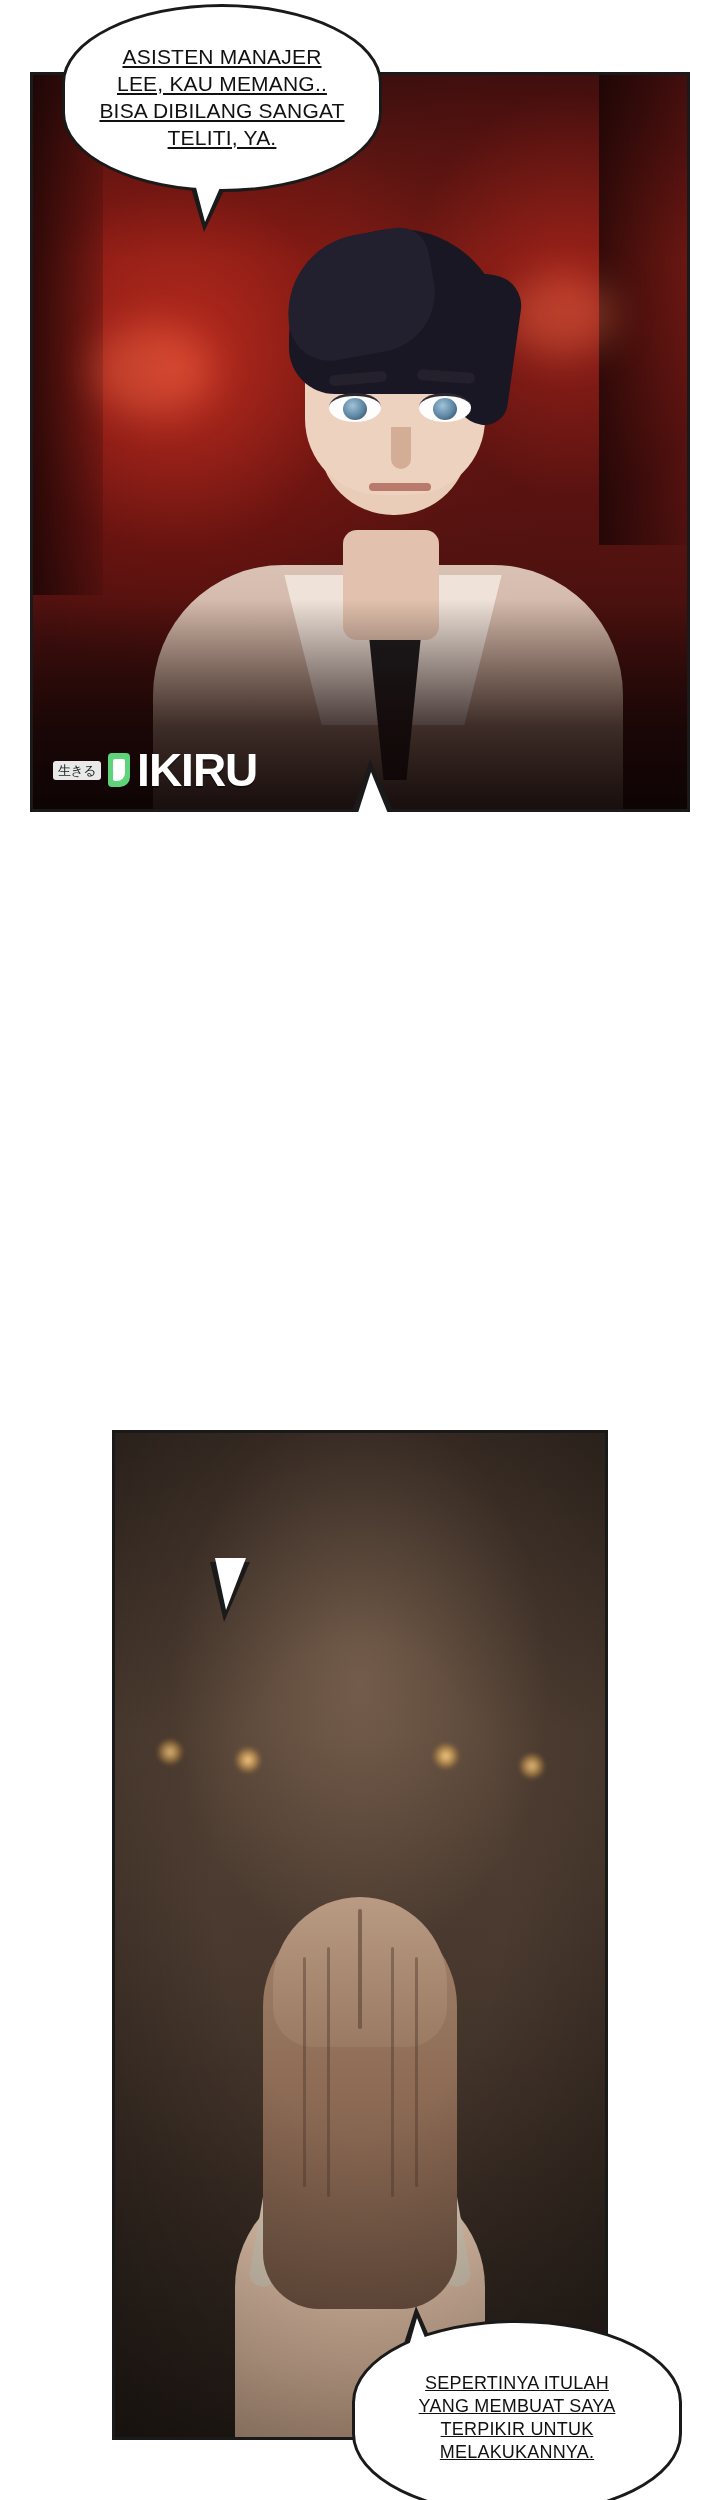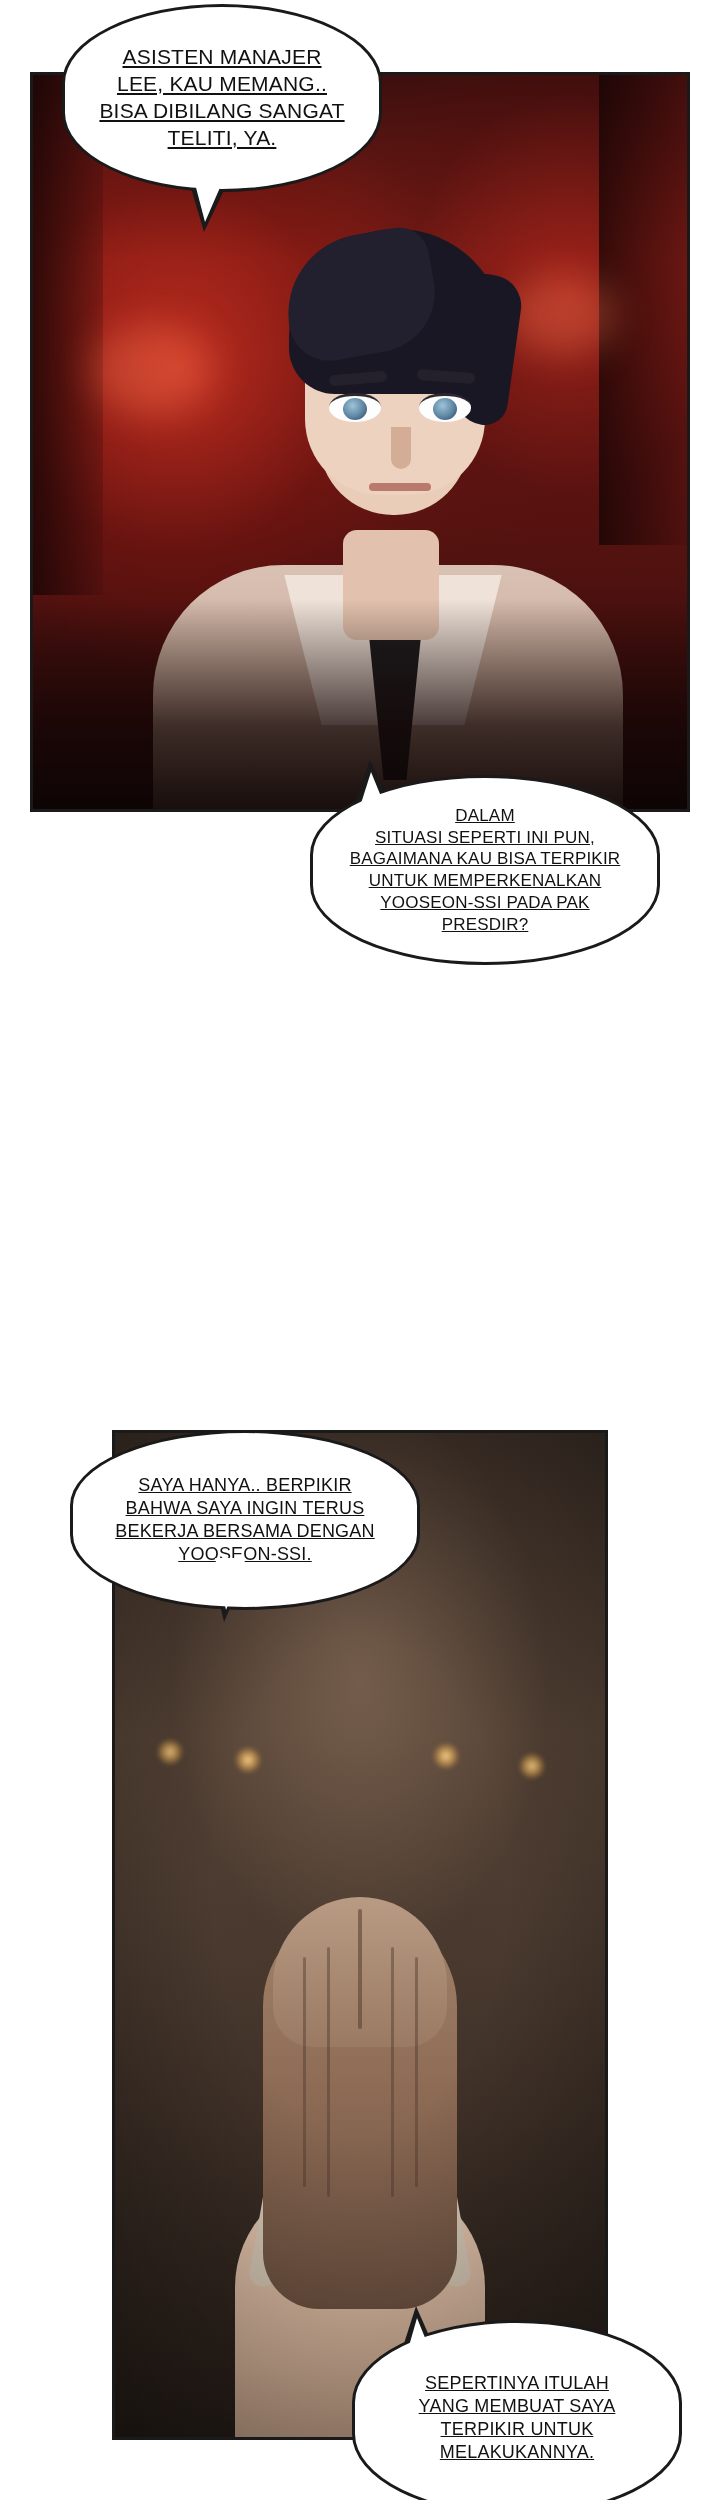--- a/index.html
+++ b/index.html
@@ -496,20 +496,25 @@
         </div>
       <div class="eye-r">
           <div class="iris"></div>
         </div>
       <div class="nose"></div>
       <div class="mouth"></div>
     </div>
 
     <div class="p1-darkband"></div>
 
+    <div class="kiru-logo">
+      <span class="kiru-badge">生きる</span>
+      <span class="kiru-mark"></span>
+      <span class="kiru-word">IKIRU</span>
+    </div>
   </div>
 
   <div class="panel" id="panel-two">
     <div class="p2-bg"></div>
     <div class="p2-lights">
       <span class="p2-light" style="left:42px; top:6px;"></span>
       <span class="p2-light" style="left:120px; top:14px;"></span>
       <span class="p2-light" style="left:318px; top:10px;"></span>
       <span class="p2-light" style="left:404px; top:20px;"></span>
     </div>
@@ -535,37 +540,23 @@
   <div class="tail" id="balloon-1-tail-in"></div>
   <div class="balloon" id="balloon-1">
     <span class="txt">ASISTEN MANAJER
 LEE, KAU MEMANG..
 BISA DIBILANG SANGAT
 TELITI, YA.</span>
   </div>
 
   <div class="tail" id="balloon-2-tail"></div>
   <div class="tail" id="balloon-2-tail-in"></div>
-  <div class="balloon" id="balloon-2">
-    <span class="txt">DALAM
-SITUASI SEPERTI INI PUN,
-BAGAIMANA KAU BISA TERPIKIR
-UNTUK MEMPERKENALKAN
-YOOSEON-SSI PADA PAK
-PRESDIR?</span>
-  </div>
 
   <div class="tail" id="balloon-3-tail"></div>
   <div class="tail" id="balloon-3-tail-in"></div>
-  <div class="balloon" id="balloon-3">
-    <span class="txt">SAYA HANYA.. BERPIKIR
-BAHWA SAYA INGIN TERUS
-BEKERJA BERSAMA DENGAN
-YOOSEON-SSI.</span>
-  </div>
 
   <div class="tail" id="balloon-4-tail"></div>
   <div class="tail" id="balloon-4-tail-in"></div>
   <div class="balloon" id="balloon-4">
     <span class="txt">SEPERTINYA ITULAH
 YANG MEMBUAT SAYA
 TERPIKIR UNTUK
 MELAKUKANNYA.</span>
   </div>
 

